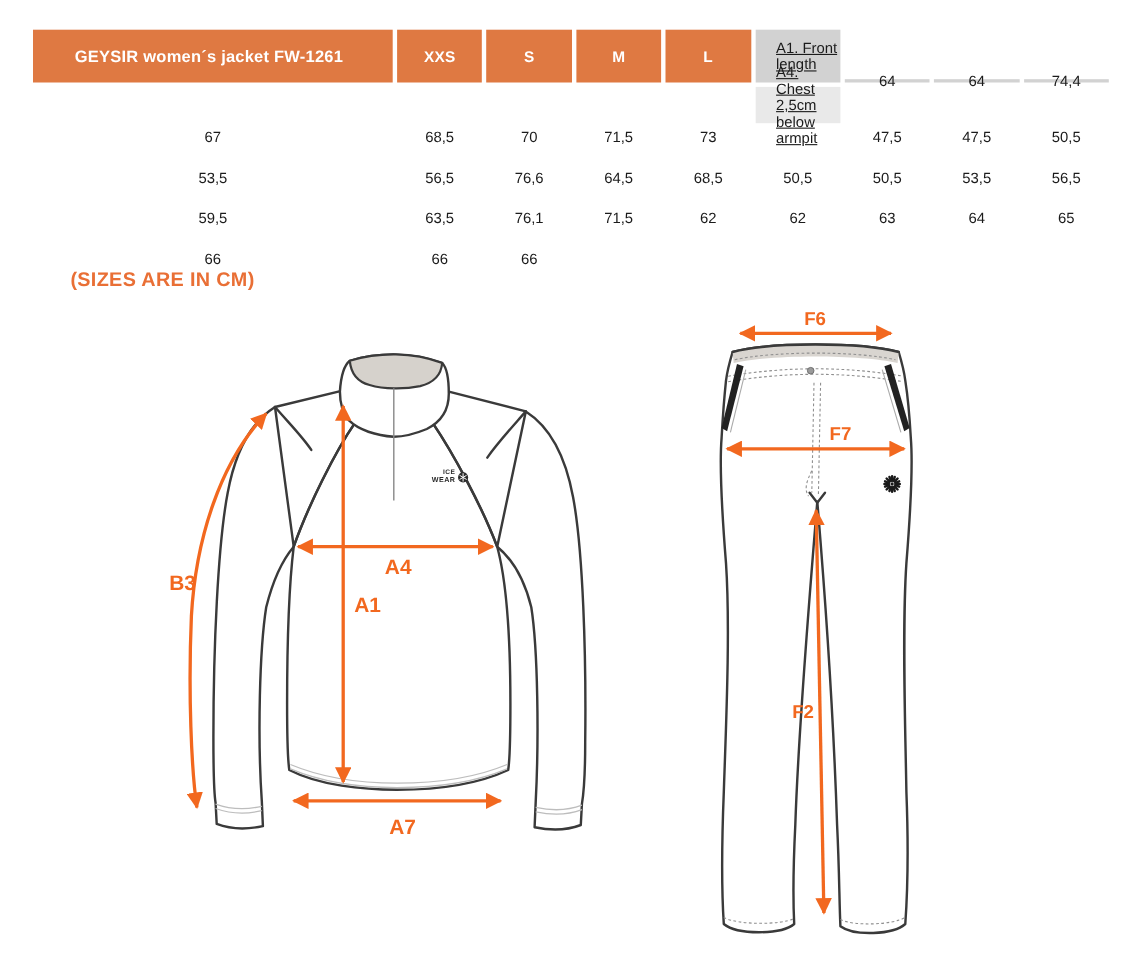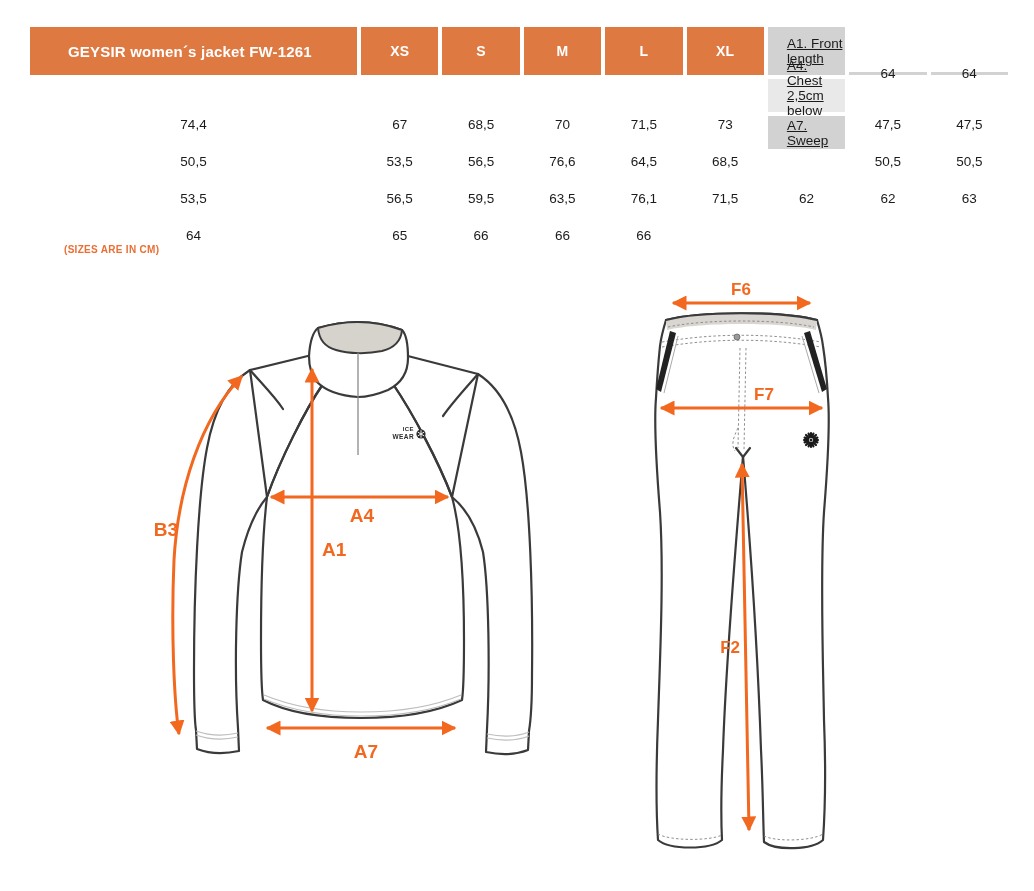--- a/index.html
+++ b/index.html
@@ -19,64 +19,62 @@
   }
   .th{background:var(--header-bg);color:var(--header-text);display:flex;align-items:center;
       justify-content:center;font-weight:700;font-size:14px;letter-spacing:.2px;}
   .th.title{justify-content:flex-start;padding-left:38px;font-size:15px;}
   .td{display:flex;align-items:center;font-size:13.5px;color:var(--cell-text);}
   .td.label{padding-left:19px;text-decoration:underline;}
   .td.val{justify-content:center;margin-top:45px;}
   .dark{background:var(--row-dark);} .light{background:var(--row-light);}
 
   .sizes-note{position:absolute;left:64px;top:244px;color:var(--note-orange);
-    font-size:10px;font-weight:600;letter-spacing:.3px;}
+    font-size:18px;font-weight:600;letter-spacing:.3px;}
 
   svg text.mlabel{fill:var(--arrow-orange);font-family:"Liberation Sans",sans-serif;
     font-weight:600;}
   svg .garment{stroke:var(--outline);stroke-width:2.2;fill:none;stroke-linecap:round;stroke-linejoin:round;}
   svg .garment-fill{stroke:var(--outline);stroke-width:2.2;fill:#ffffff;stroke-linejoin:round;}
   svg .stitch{stroke:#bdbdbd;stroke-width:1.2;fill:none;}
   svg .stitch-dash{stroke:#8f8f8f;stroke-width:1;fill:none;stroke-dasharray:2.5 2.2;}
   svg .arrow{stroke:var(--arrow-orange);stroke-width:3;fill:none;}
   #jacket-svg{position:absolute;left:130px;top:290px;}
   #pants-svg{position:absolute;left:630px;top:280px;}
 </style>
 </head>
 <body>
 
 <div id="stage">
 
   <div class="size-table">
     <div class="th title">GEYSIR women´s jacket FW-1261</div>
 
-      <div class="th size">XS</div>
+  <div class="th size">XXS</div>
       <div class="th size">S</div>
       <div class="th size">M</div>
       <div class="th size">L</div>
-      <div class="th size">XL</div>
       <div class="td label dark">A1. Front length</div>
       <div class="td val dark">64</div>
       <div class="td val dark">64</div>
       <div class="td val dark">74,4</div>
       <div class="td val dark">67</div>
       <div class="td val dark">68,5</div>
       <div class="td val dark">70</div>
       <div class="td val dark">71,5</div>
       <div class="td val dark">73</div>
       <div class="td label light">A4. Chest 2,5cm below armpit</div>
       <div class="td val light">47,5</div>
       <div class="td val light">47,5</div>
       <div class="td val light">50,5</div>
       <div class="td val light">53,5</div>
       <div class="td val light">56,5</div>
       <div class="td val light">76,6</div>
       <div class="td val light">64,5</div>
       <div class="td val light">68,5</div>
-      <div class="td label dark">A7. Sweep</div>
       <div class="td val dark">50,5</div>
       <div class="td val dark">50,5</div>
       <div class="td val dark">53,5</div>
       <div class="td val dark">56,5</div>
       <div class="td val dark">59,5</div>
       <div class="td val dark">63,5</div>
       <div class="td val dark">76,1</div>
       <div class="td val dark">71,5</div>
       <div class="td val light">62</div>
       <div class="td val light">62</div>

